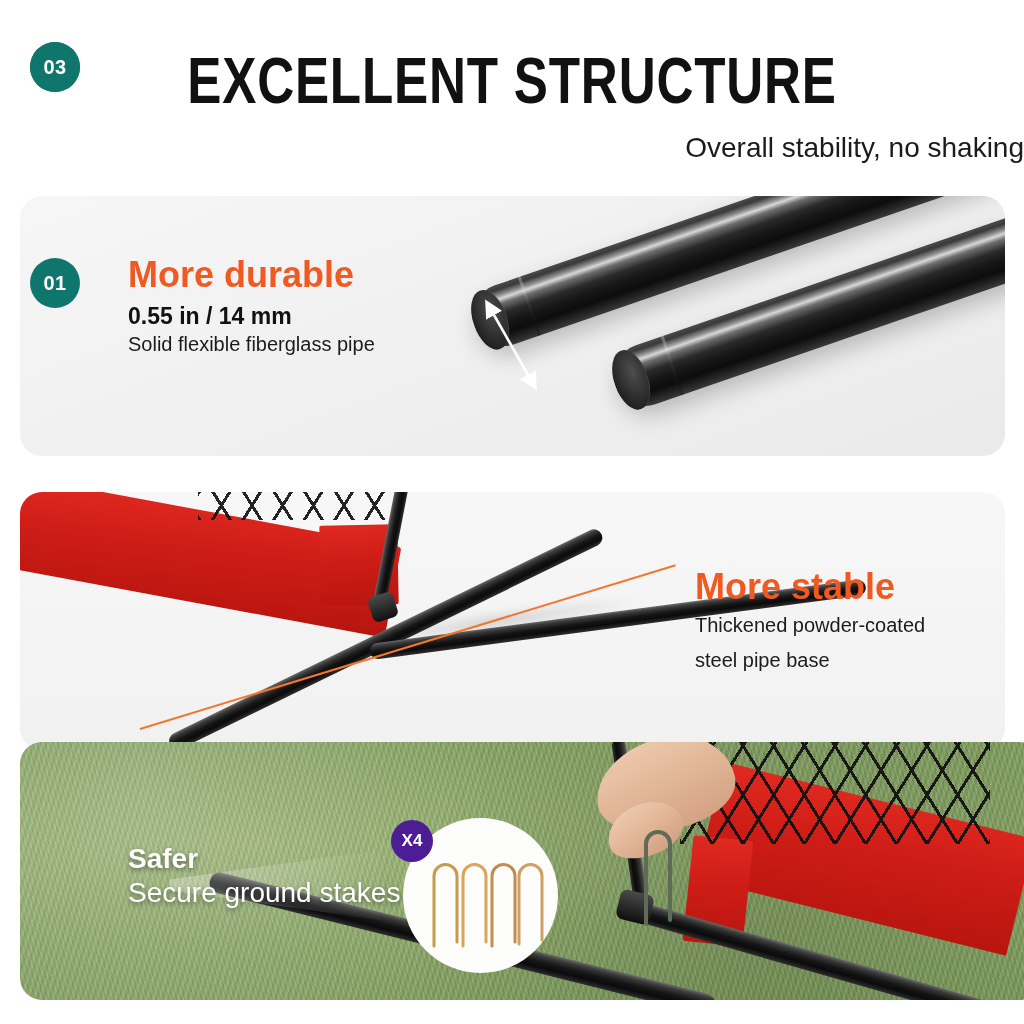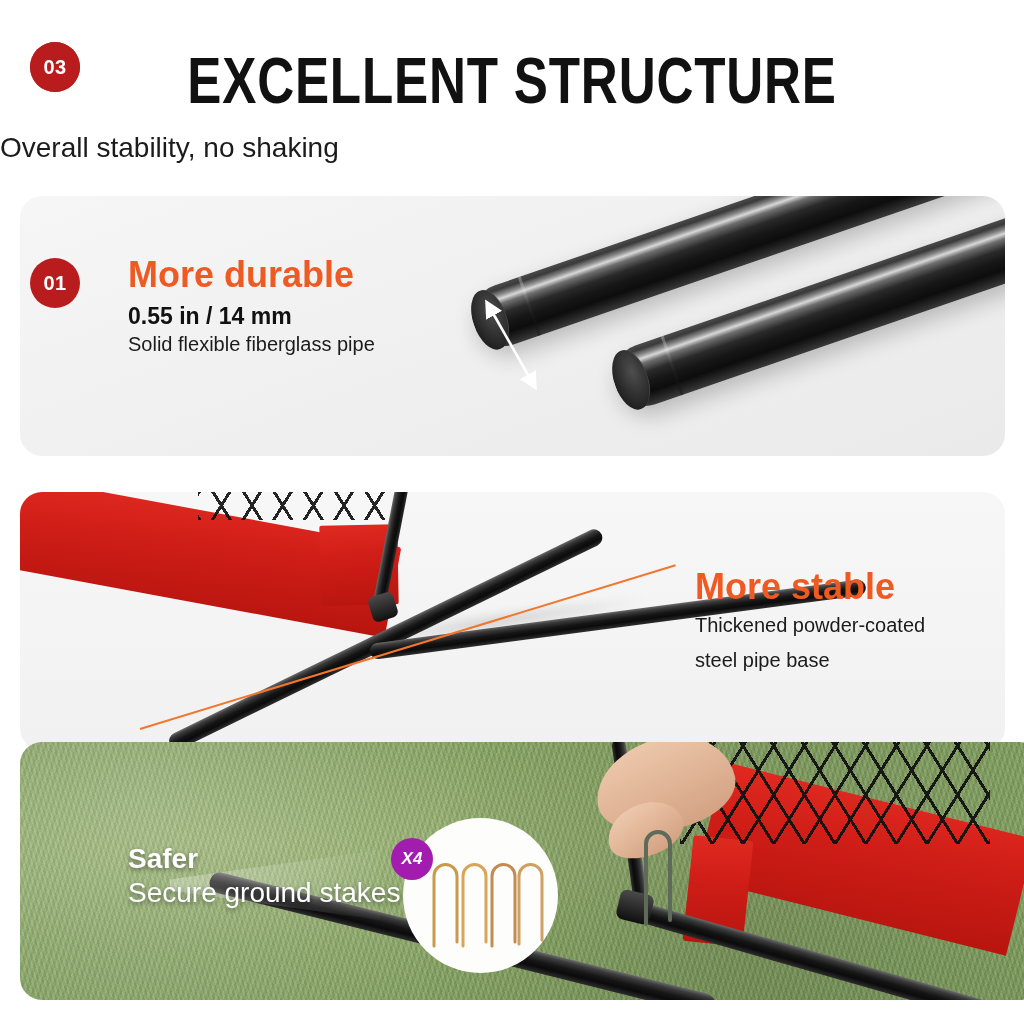--- a/index.html
+++ b/index.html
@@ -20,40 +20,40 @@
     font-size: 64px;
     line-height: 66px;
     letter-spacing: 1px;
     color: #111111;
     transform: scaleX(0.80);
     transform-origin: center top;
     white-space: nowrap;
   }
   .hdr-sub {
     position: absolute; top: 131px; left: 0; width: 1024px;
-    text-align: left;
+    text-align: right;
     font-size: 28px; line-height: 34px;
     color: #1b1b1b;
     font-weight: normal;
   }
 
   
   .panel {
     position: absolute;
     border-radius: 22px;
     overflow: hidden;
   }
   .panel.light { background: #f3f3f3; }
 
   
   .badge {
     position: absolute;
     width: 50px; height: 50px;
     border-radius: 50%;
-    background: #b91c1c;
+    background: #0f766e;
     color: #ffffff;
     font-size: 20px;
     font-weight: bold;
     display: flex; align-items: center; justify-content: center;
     letter-spacing: 0.5px;
     z-index: 6;
   }
 
   .head-orange {
     color: #ef5a23;
@@ -162,27 +162,26 @@
     color: #ffffff; font-size: 28px; font-weight: normal; line-height: 28px;
     margin-top: 3px;
     text-shadow: 0 2px 5px rgba(0,0,0,0.45);
   }
   .stake-circle {
     position: absolute; left: 403px; top: 818px;
     width: 155px; height: 155px; border-radius: 50%;
     background: #fdfdfb; z-index: 7;
   }
   .x4 {
-    position: absolute; left: -12px; top: 20px;
+    position: absolute; left: -12px; top: 2px;
     width: 42px; height: 42px; border-radius: 50%;
-    background: #a21caf; color: #fff;
+    background: #4c1d95; color: #fff;
     font-size: 17px; font-weight: bold;
     display: flex; align-items: center; justify-content: center;
     z-index: 9;
-    font-style: italic;
   }
   .beam {
     position: absolute; z-index: 5;
     background: linear-gradient(90deg, rgba(255,255,255,0.55), rgba(255,255,255,0.04));
   }
   .hand {
     position: absolute;
     background: linear-gradient(165deg,#f0cdb2 0%, #e3b89a 45%, #cf9d7d 100%);
     border-radius: 50%;
   }

